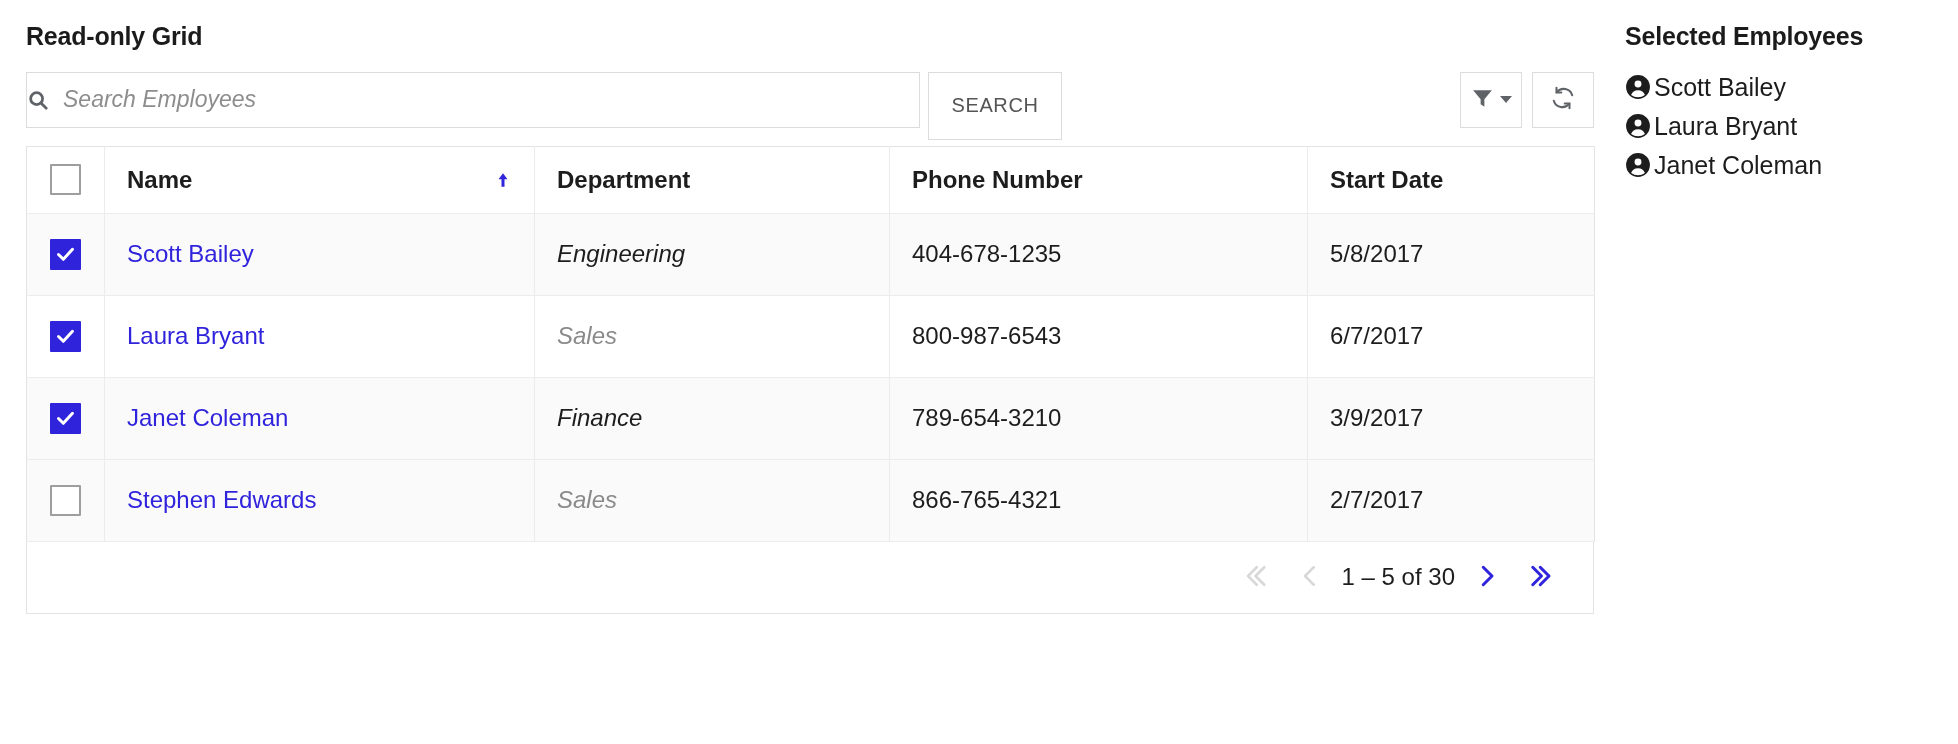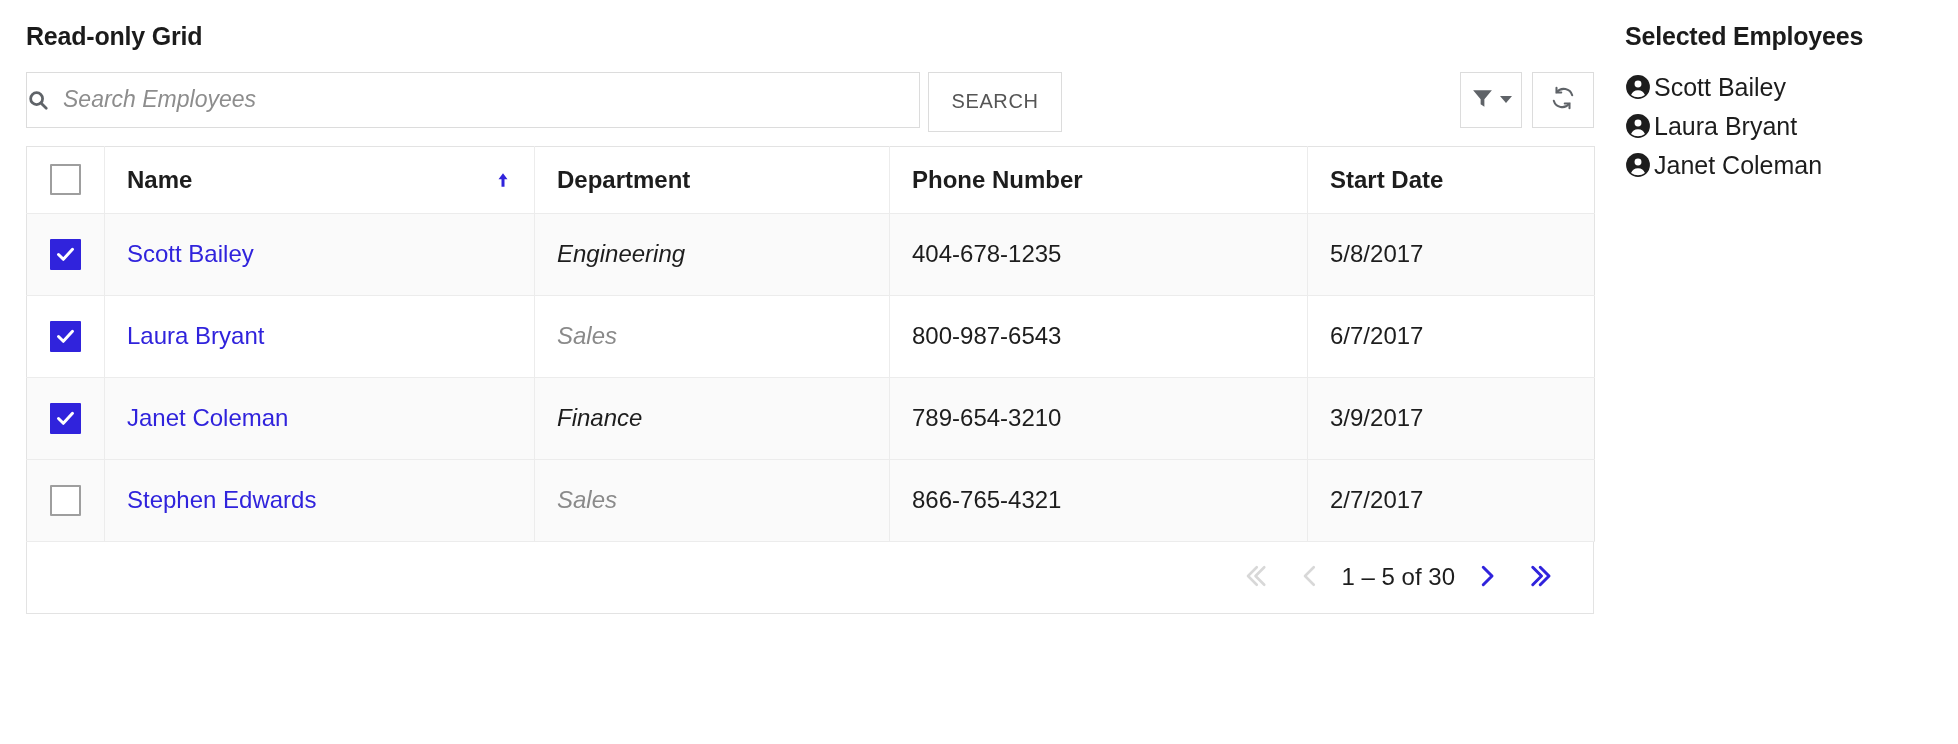--- a/index.html
+++ b/index.html
@@ -76,21 +76,21 @@
     width: 800px;
     padding: 0;
   }
   .search-input::placeholder {
     color: #8d8d8d;
     font-style: italic;
     opacity: 1;
   }
   .search-btn {
     width: 134px;
-    height: 60px;
+    height: 68px;
     margin-left: 8px;
     border: 1px solid #dcdcdc;
     background: #fff;
     font-family: "Liberation Sans", sans-serif;
     font-size: 20px;
     letter-spacing: 0.6px;
     color: #555;
     cursor: pointer;
     display: flex;
     align-items: center;

